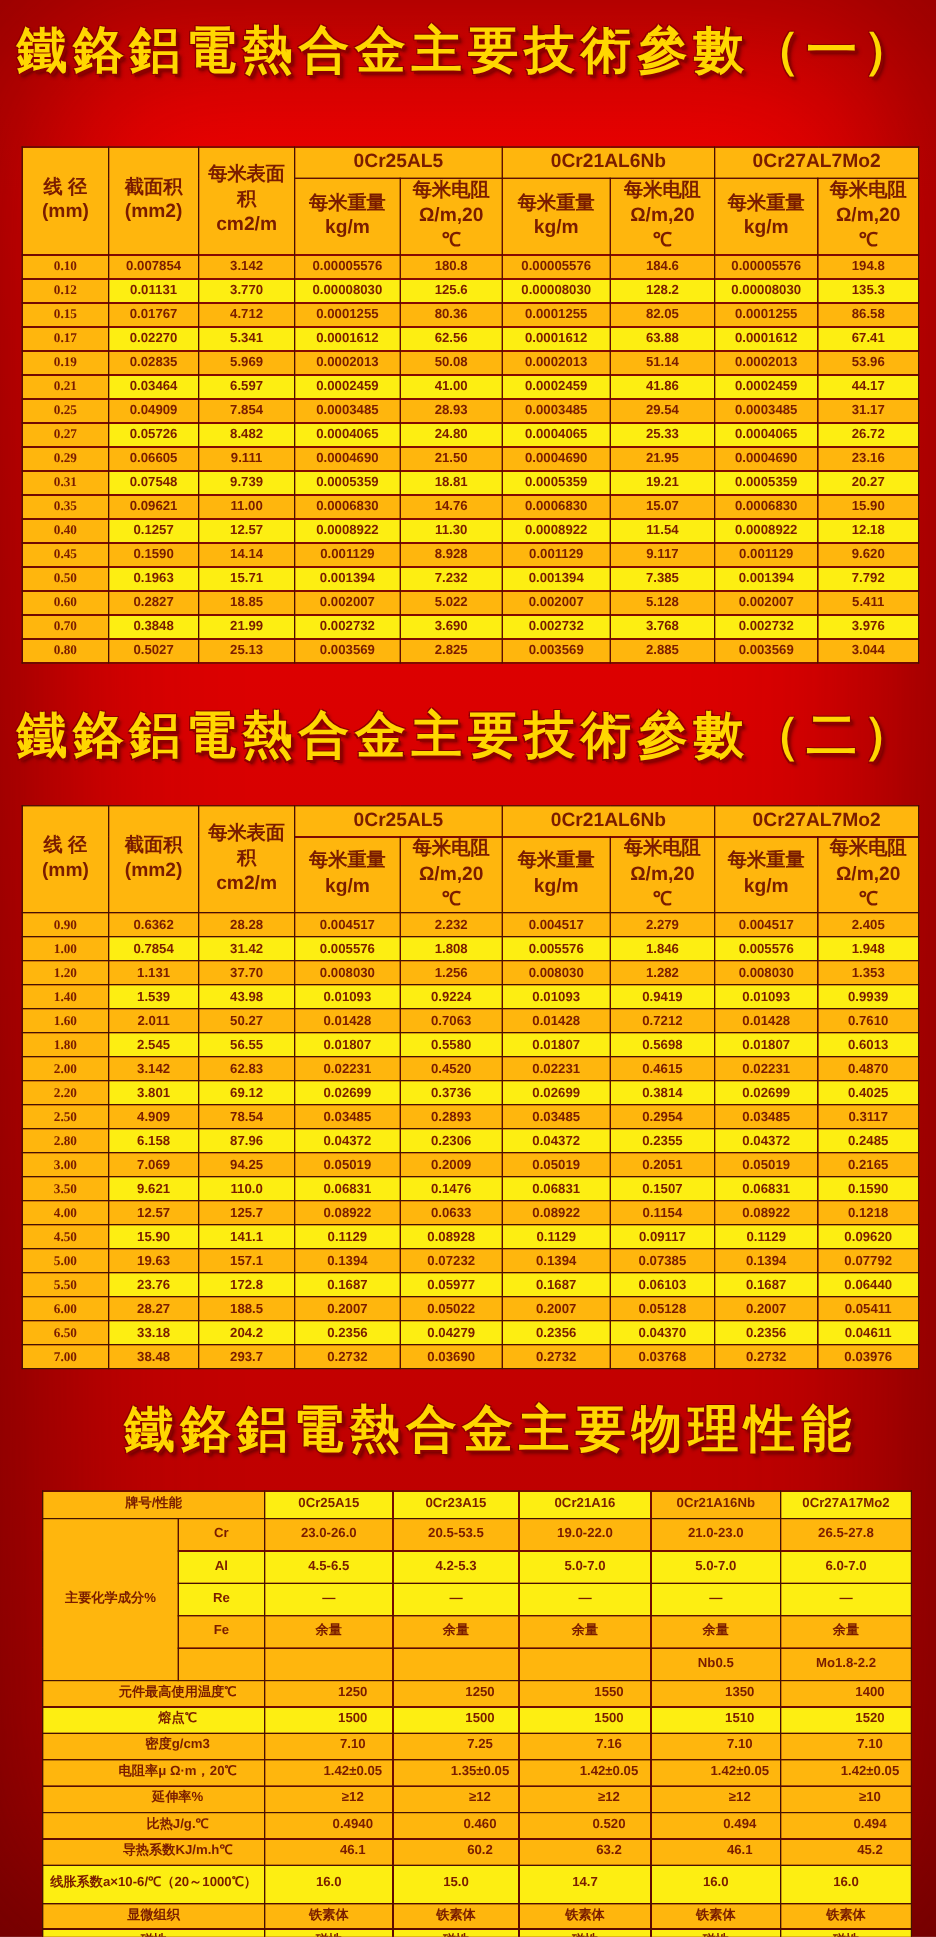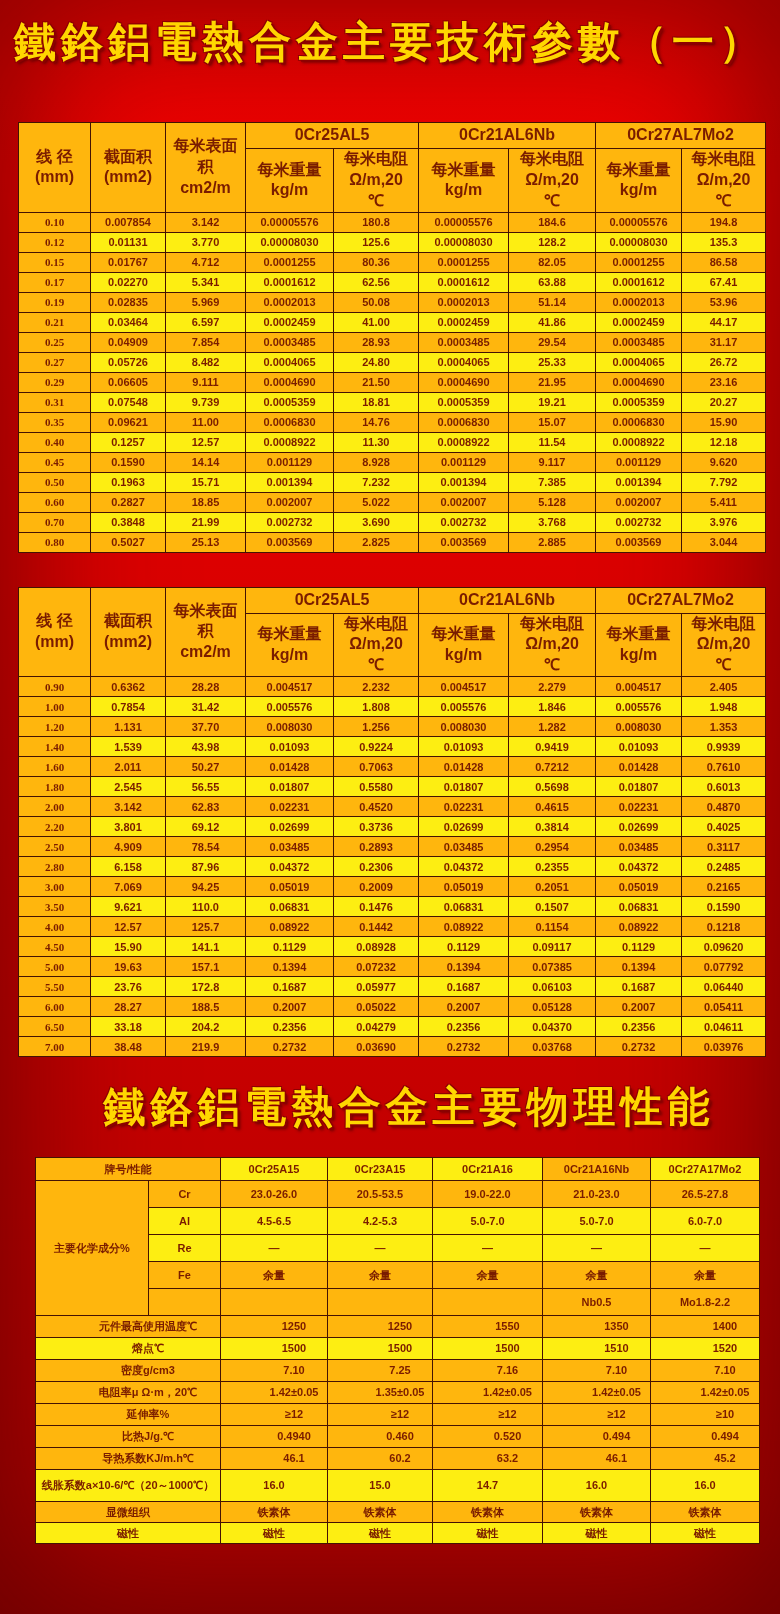--- a/index.html
+++ b/index.html
@@ -279,20 +279,21 @@
           <td>0.003569</td>
           <td>2.825</td>
           <td>0.003569</td>
           <td>2.885</td>
           <td>0.003569</td>
           <td>3.044</td>
         </tr>
       </tbody>
     </table>
 
+  <h1 class="title t2">鐵鉻鋁電熱合金主要技術參數（二）</h1>
 
   <table class="param-table second">
     <colgroup>
       <col style="width:72px">
         <col style="width:75px">
         <col style="width:80px">
       <col style="width:88px">
         <col style="width:85px">
         <col style="width:90px">
       <col style="width:87px">
@@ -460,21 +461,21 @@
           <td>0.06831</td>
           <td>0.1507</td>
           <td>0.06831</td>
           <td>0.1590</td>
         </tr>
         <tr class="stripe-o">
           <td>4.00</td>
           <td>12.57</td>
           <td>125.7</td>
           <td>0.08922</td>
-          <td>0.1442</td>
+          <td>0.0633</td>
           <td>0.08922</td>
           <td>0.1154</td>
           <td>0.08922</td>
           <td>0.1218</td>
         </tr>
         <tr class="stripe-y">
           <td>4.50</td>
           <td>15.90</td>
           <td>141.1</td>
           <td>0.1129</td>
@@ -524,21 +525,21 @@
           <td>0.2356</td>
           <td>0.04279</td>
           <td>0.2356</td>
           <td>0.04370</td>
           <td>0.2356</td>
           <td>0.04611</td>
         </tr>
         <tr class="stripe-o">
           <td>7.00</td>
           <td>38.48</td>
-          <td>219.9</td>
+          <td>293.7</td>
           <td>0.2732</td>
           <td>0.03690</td>
           <td>0.2732</td>
           <td>0.03768</td>
           <td>0.2732</td>
           <td>0.03976</td>
         </tr>
       </tbody>
     </table>
 

